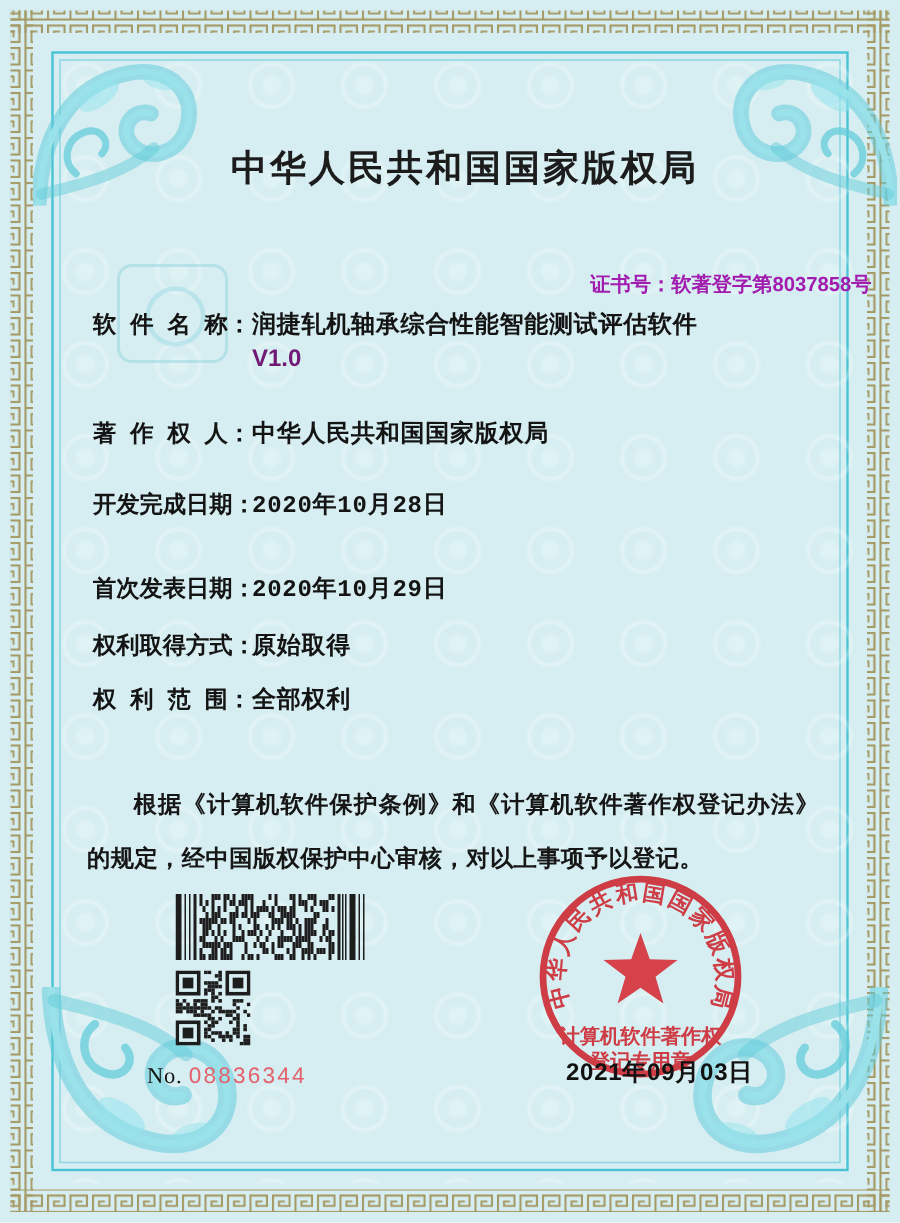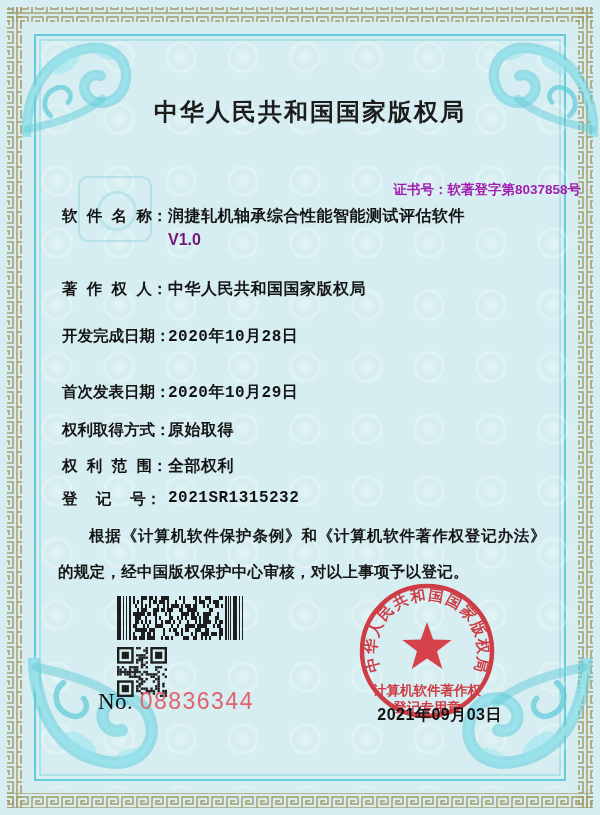--- a/index.html
+++ b/index.html
@@ -62,30 +62,30 @@
     white-space:pre;vertical-align:top;
   }
   .val{font-size:16px;font-weight:bold;letter-spacing:0.5px;}
   .val2{
     position:absolute;left:168px;top:231px;
     font-family:"Liberation Sans", sans-serif;
     font-size:16px;font-weight:bold;color:#701a75;
   }
   .statement{
     position:absolute;left:58px;top:519px;width:488px;
-    font-family:Liberation Mono, monospace;
+    font-family:Liberation Serif, serif;
     font-size:15.5px;font-weight:bold;color:#161616;
     line-height:36px;text-indent:31px;letter-spacing:0.3px;
     text-align:justify;
   }
   .barcode{position:absolute;left:117px;top:596px;}
   .qrcode{position:absolute;left:117px;top:647px;}
   .serial{
-    position:absolute;left:98px;top:688px;
-    font-size:23px;color:#111;letter-spacing:0.5px;
+    position:absolute;left:98px;top:709px;
+    font-size:15px;color:#111;letter-spacing:0.5px;
   }
   .serial .num{color:#e2616b;letter-spacing:1.5px;font-family:"Liberation Sans", sans-serif;}
   .seal{position:absolute;left:352px;top:576px;}
   .issue-date{
     position:absolute;left:357px;top:705px;width:145px;
     text-align:right;font-size:16px;font-weight:bold;color:#111;
     font-family:"Liberation Sans", sans-serif;letter-spacing:0.5px;
   }
 </style>
 </head>
@@ -174,23 +174,20 @@
     <span class="lab">开发完成日期：</span><span class="val">2020年10月28日</span>
   </div>
   <div class="row" style="top:382px">
     <span class="lab">首次发表日期：</span><span class="val">2020年10月29日</span>
   </div>
   <div class="row" style="top:456px">
     <span class="lab">权 利 范 围：</span><span class="val">全部权利</span>
   </div>
   <div class="row" style="top:420px">
     <span class="lab">权利取得方式：</span><span class="val">原始取得</span>
-  </div>
-  <div class="row" style="top:489px">
-    <span class="lab">登  记  号：</span><span class="val">2021SR1315232</span>
   </div>
 
   <div class="statement">根据《计算机软件保护条例》和《计算机软件著作权登记办法》的规定，经中国版权保护中心审核，对以上事项予以登记。</div>
 
   <svg class="barcode" width="130" height="45">
       <rect x="0" y="0" width="4" height="44" fill="#1d1d1d"></rect>
       <rect x="6" y="0" width="1" height="44" fill="#1d1d1d"></rect>
       <rect x="9" y="0" width="1" height="44" fill="#1d1d1d"></rect>
       <rect x="12" y="0" width="2" height="44" fill="#1d1d1d"></rect>
       <rect x="108" y="0" width="2" height="44" fill="#1d1d1d"></rect>

